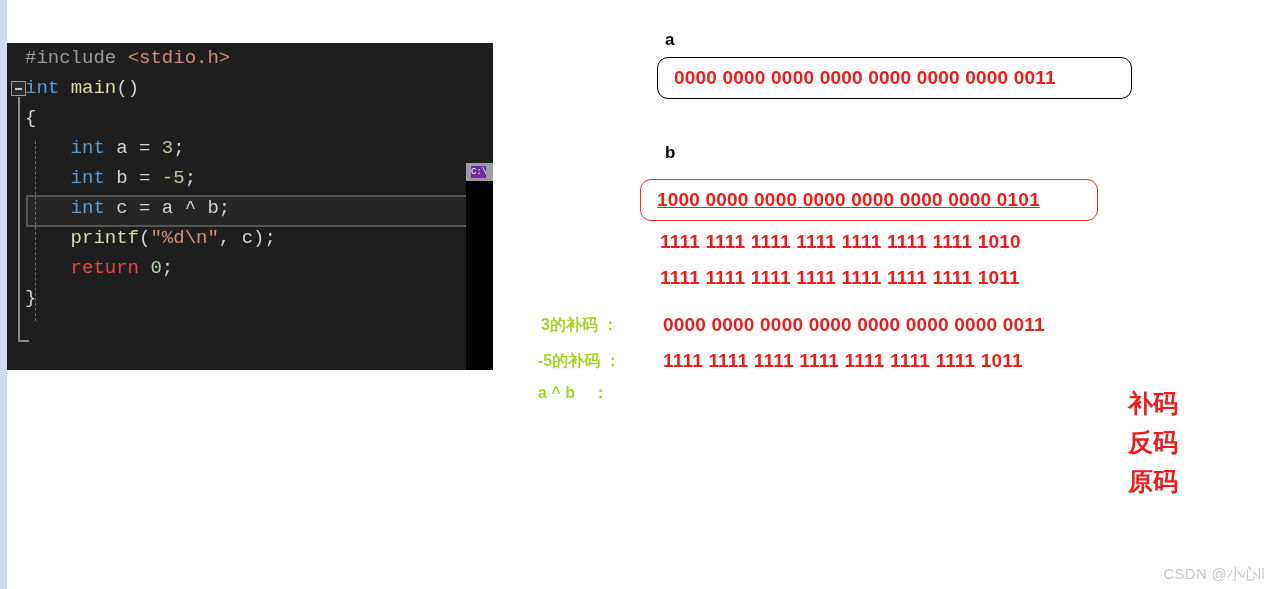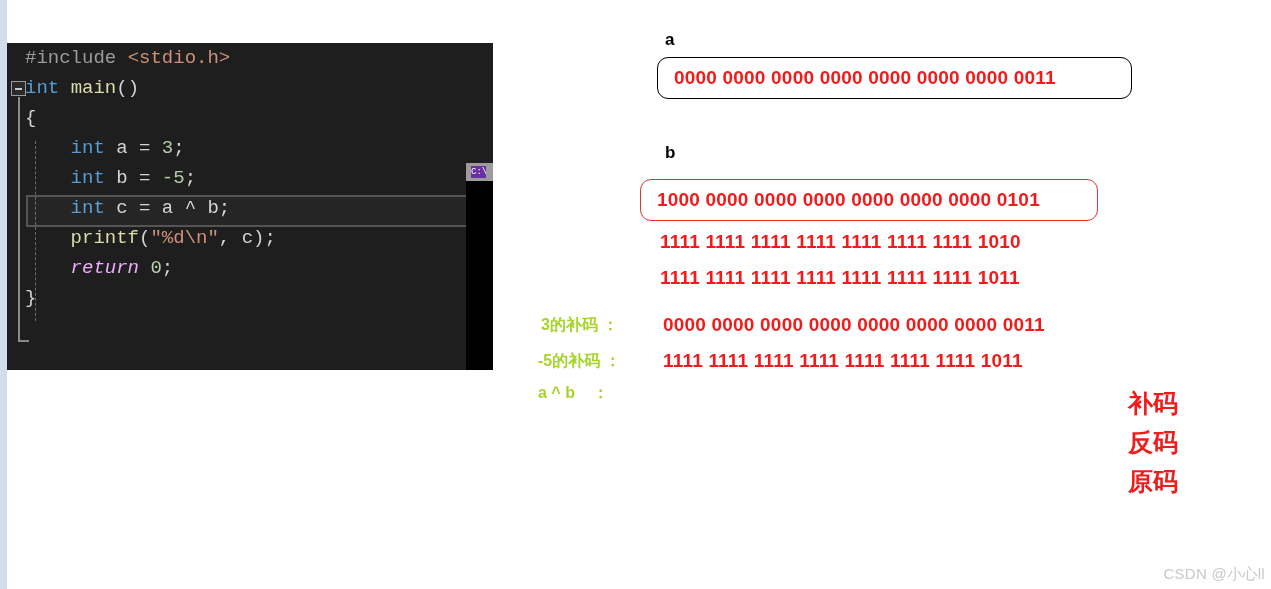--- a/index.html
+++ b/index.html
@@ -47,21 +47,21 @@
     white-space: pre;
     border-radius: 27px;
   }
   .code-line {
     position: relative;
     height: 30px;
     padding-left: 18px;
     color: #d4d4d4;
   }
   .kw-blue   { color: #569cd6; }
-  .kw-purple { color: #f0abfc; font-style: italic; }
+  .kw-purple { color: #ef4444; }
   .num       { color: #b5cea8; }
   .fn        { color: #dcdcaa; }
   .str       { color: #ce9178; }
   .pre       { color: #9b9b9b; }
   .inc-file  { color: #ce9178; }
   .plain     { color: #d4d4d4; }
   .punct     { color: #d4d4d4; }
 
   
   #collapse-box {
@@ -191,20 +191,21 @@
   }
   .boxed-black {
     border: 1px solid #000000;
     padding: 9px 16px;
     box-sizing: border-box;
   }
   .boxed-red {
     border: 1.5px solid #e8332a;
     padding: 9px 16px;
     box-sizing: border-box;
+    text-decoration: underline;
   }
   .calc-label {
     position: absolute;
     font-family: "Liberation Sans", sans-serif;
     font-size: 16px;
     font-weight: bold;
     color: #a7d42a;
     white-space: pre;
   }
   .side-note {

